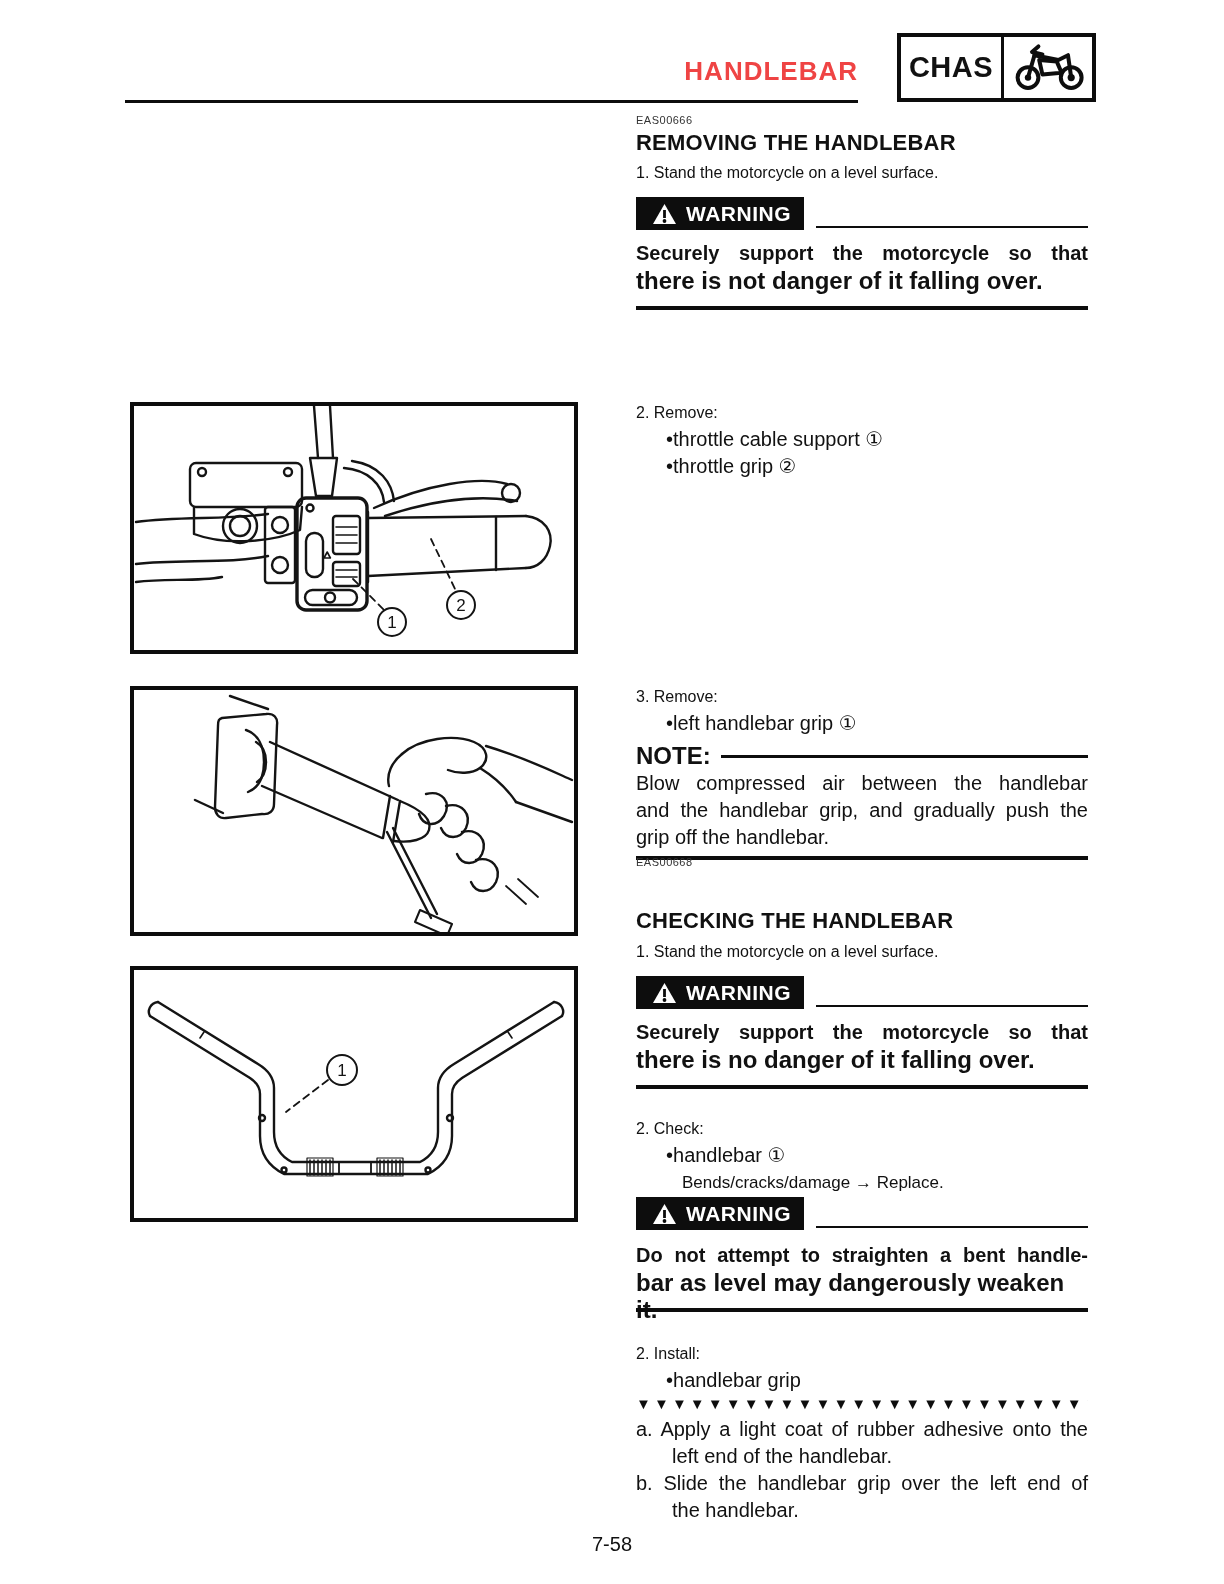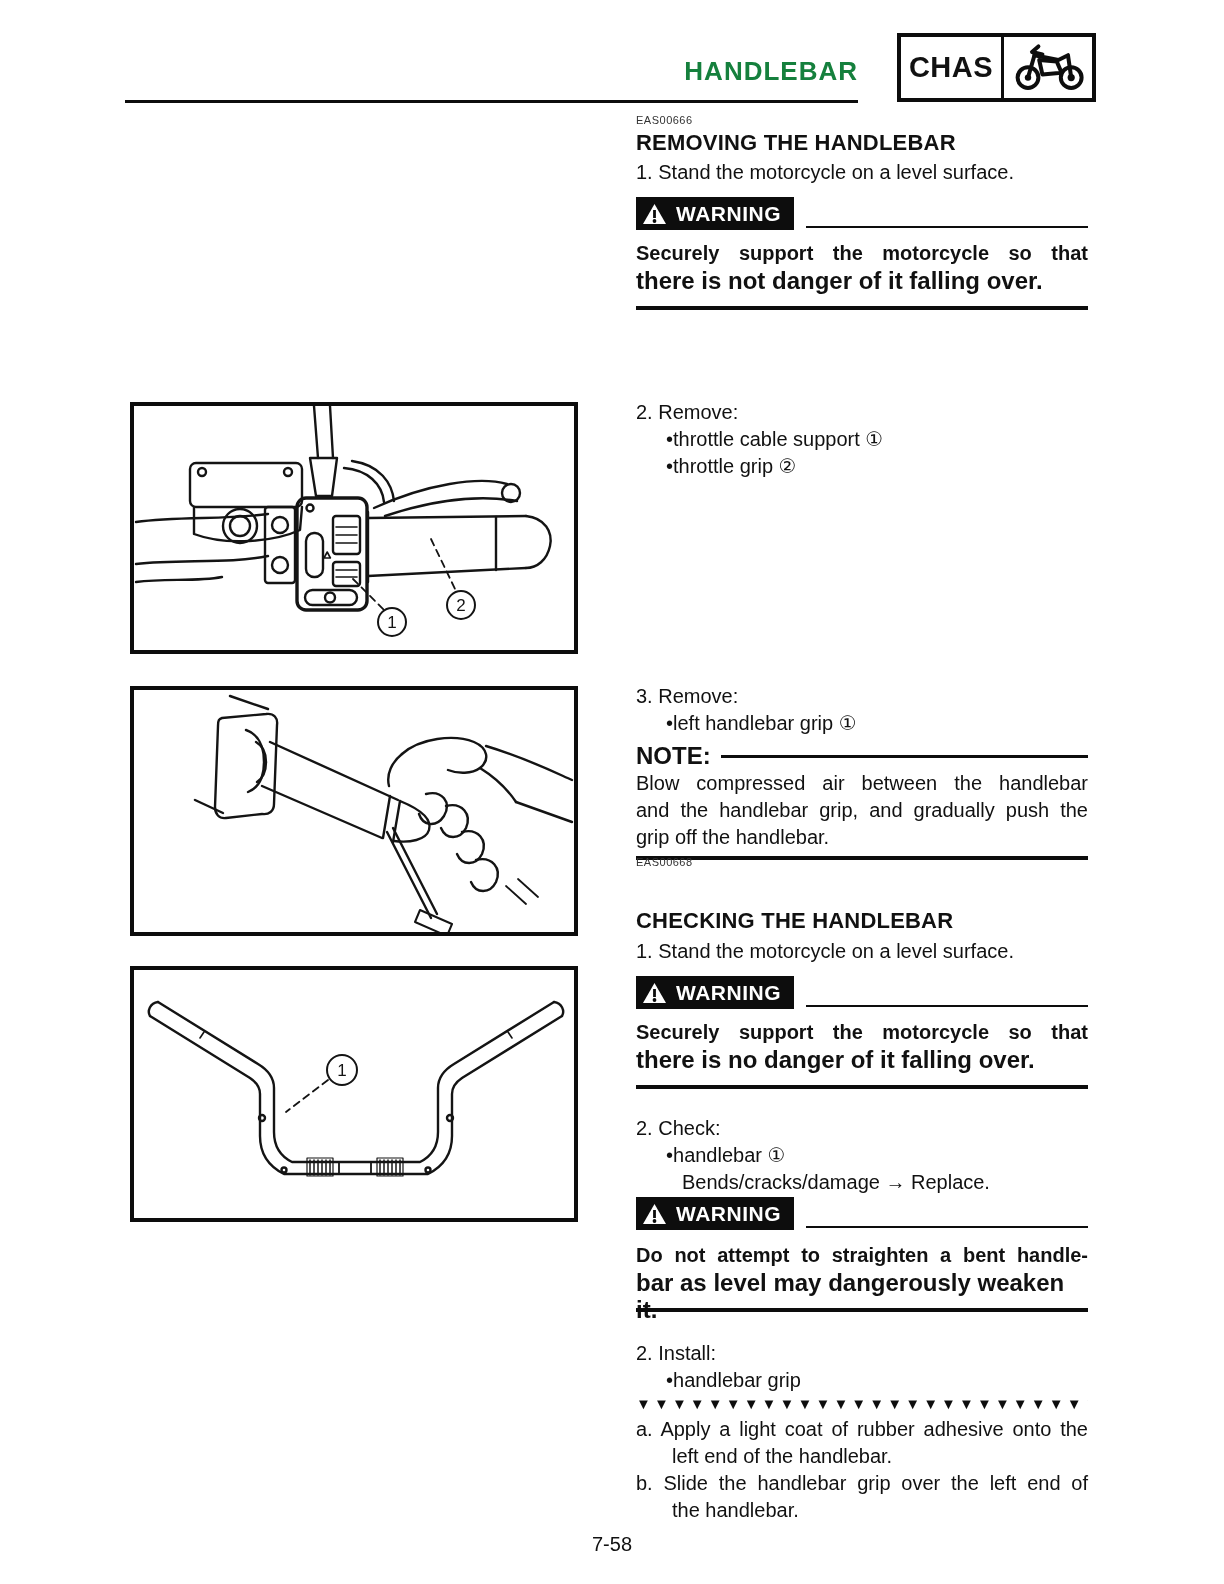--- a/index.html
+++ b/index.html
@@ -5,48 +5,48 @@
   html,body{margin:0;padding:0;}
   body{
     width:1224px;height:1584px;position:relative;background:#ffffff;
     font-family:"Liberation Sans","DejaVu Sans",sans-serif;color:#111;
     -webkit-font-smoothing:antialiased;overflow:hidden;
   }
   .abs{position:absolute;}
   
   .page-title{
     left:400px;top:56px;width:458px;text-align:right;
-    font-size:26px;font-weight:bold;letter-spacing:1px;color:#15803d;
+    font-size:26px;font-weight:bold;letter-spacing:1px;color:#ef4444;
   }
   .header-rule{left:125px;top:100px;width:733px;height:3px;background:#0d0d0d;}
   .chas-box{
     left:897px;top:33px;width:199px;height:69px;border:4px solid #0d0d0d;
     box-sizing:border-box;display:flex;background:#fff;justify-content:flex-end;
   }
   .chas-label{
     flex:1;display:flex;align-items:center;justify-content:center;
     font-size:29px;font-weight:bold;letter-spacing:0.5px;border-right:3px solid #0d0d0d;
   }
   .chas-icon-cell{width:88px;display:flex;align-items:center;justify-content:center;}
   
   .col{left:636px;width:452px;}
   .code{font-size:11px;letter-spacing:0.5px;color:#333;}
   .h1{font-size:22px;font-weight:bold;letter-spacing:0.2px;}
-  .step{font-size:20px;line-height:27px;}
+  .step{font-size:16px;line-height:27px;}
   .bullet{font-size:20px;line-height:27px;padding-left:30px;}
-  .result{font-size:20px;line-height:27px;padding-left:46px;}
+  .result{font-size:17px;line-height:27px;padding-left:46px;}
   .jline{font-size:20px;line-height:27px;font-weight:bold;text-align:justify;text-align-last:justify;}
   .jline-last{font-size:24px;line-height:27px;font-weight:bold;}
   .nline{font-size:20px;line-height:27px;text-align:justify;text-align-last:justify;}
   .nline-last{font-size:20px;line-height:27px;}
   .hrule{left:636px;width:452px;height:4px;background:#0d0d0d;}
   .warn-row{display:flex;width:452px;}
   .warn-box{
     background:#0d0d0d;color:#fff;height:33px;display:flex;align-items:center;
-    gap:9px;padding:0 13px 0 6px;font-size:21px;font-weight:bold;letter-spacing:0.5px;
+    gap:9px;padding:0 13px 0 16px;font-size:21px;font-weight:bold;letter-spacing:0.5px;
   }
   .warn-line{flex:1;align-self:flex-end;height:0;border-bottom:2.5px solid #0d0d0d;margin:0 0 2px 12px;}
   .note-row{display:flex;align-items:center;width:452px;}
   .note-label{font-size:24px;font-weight:bold;line-height:27px;white-space:nowrap;}
   .note-line{flex:1;height:3px;background:#0d0d0d;margin-left:10px;margin-top:2px;}
   .tri-divider{font-size:15px;letter-spacing:3.1px;white-space:nowrap;overflow:hidden;width:452px;color:#0d0d0d;}
   .indent2{padding-left:36px;}
   .page-num{left:0;top:1533px;width:1224px;text-align:center;font-size:20px;}
   
   .fig{border:4px solid #0d0d0d;box-sizing:border-box;background:#fff;left:130px;}

